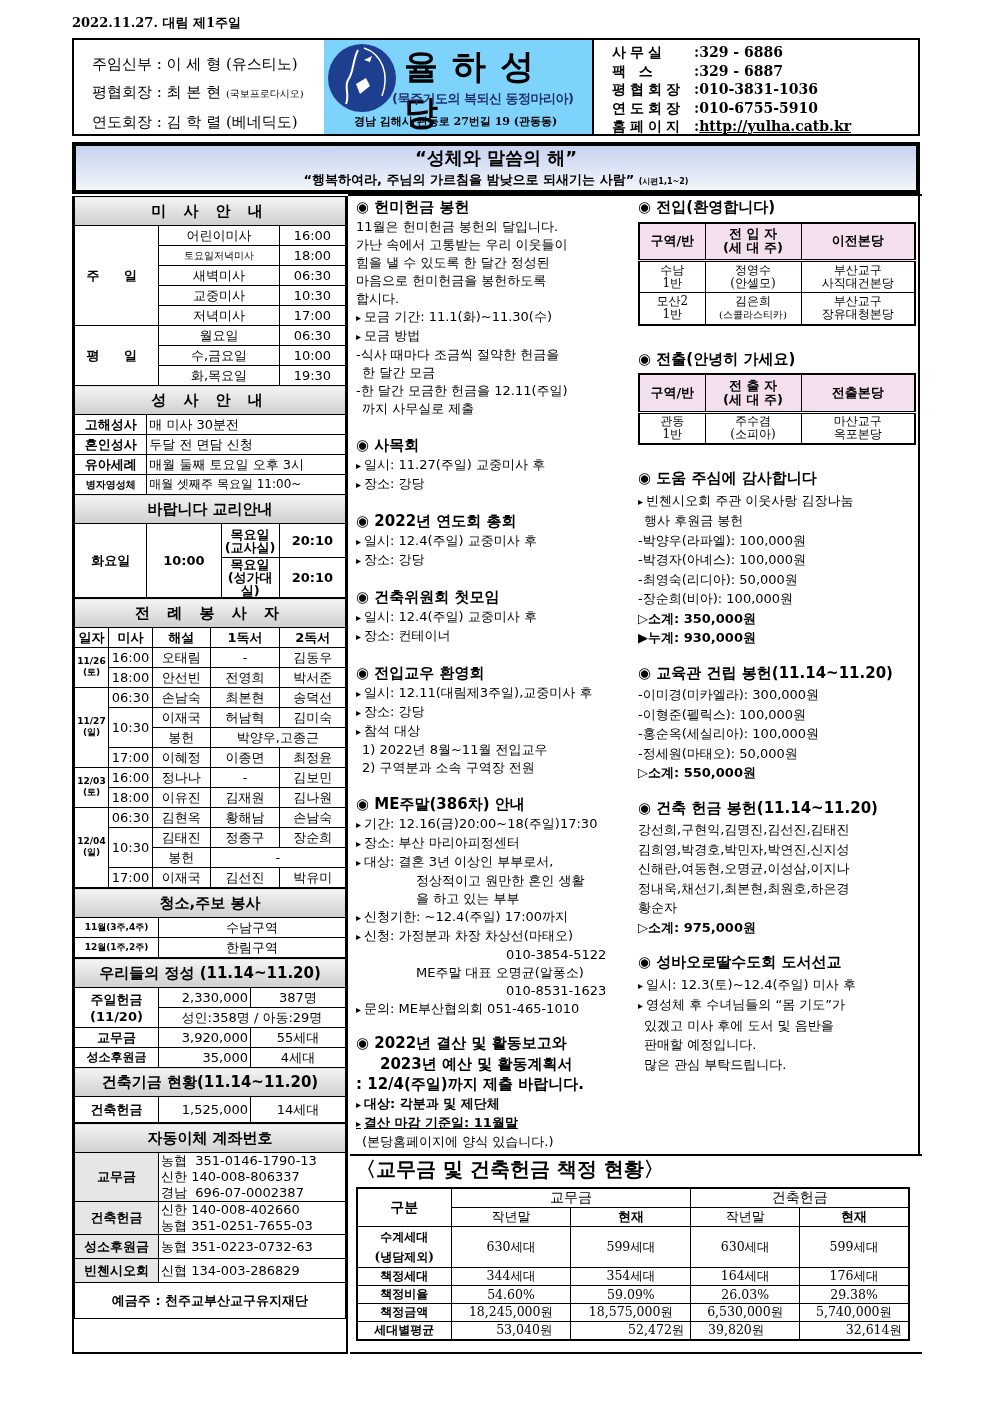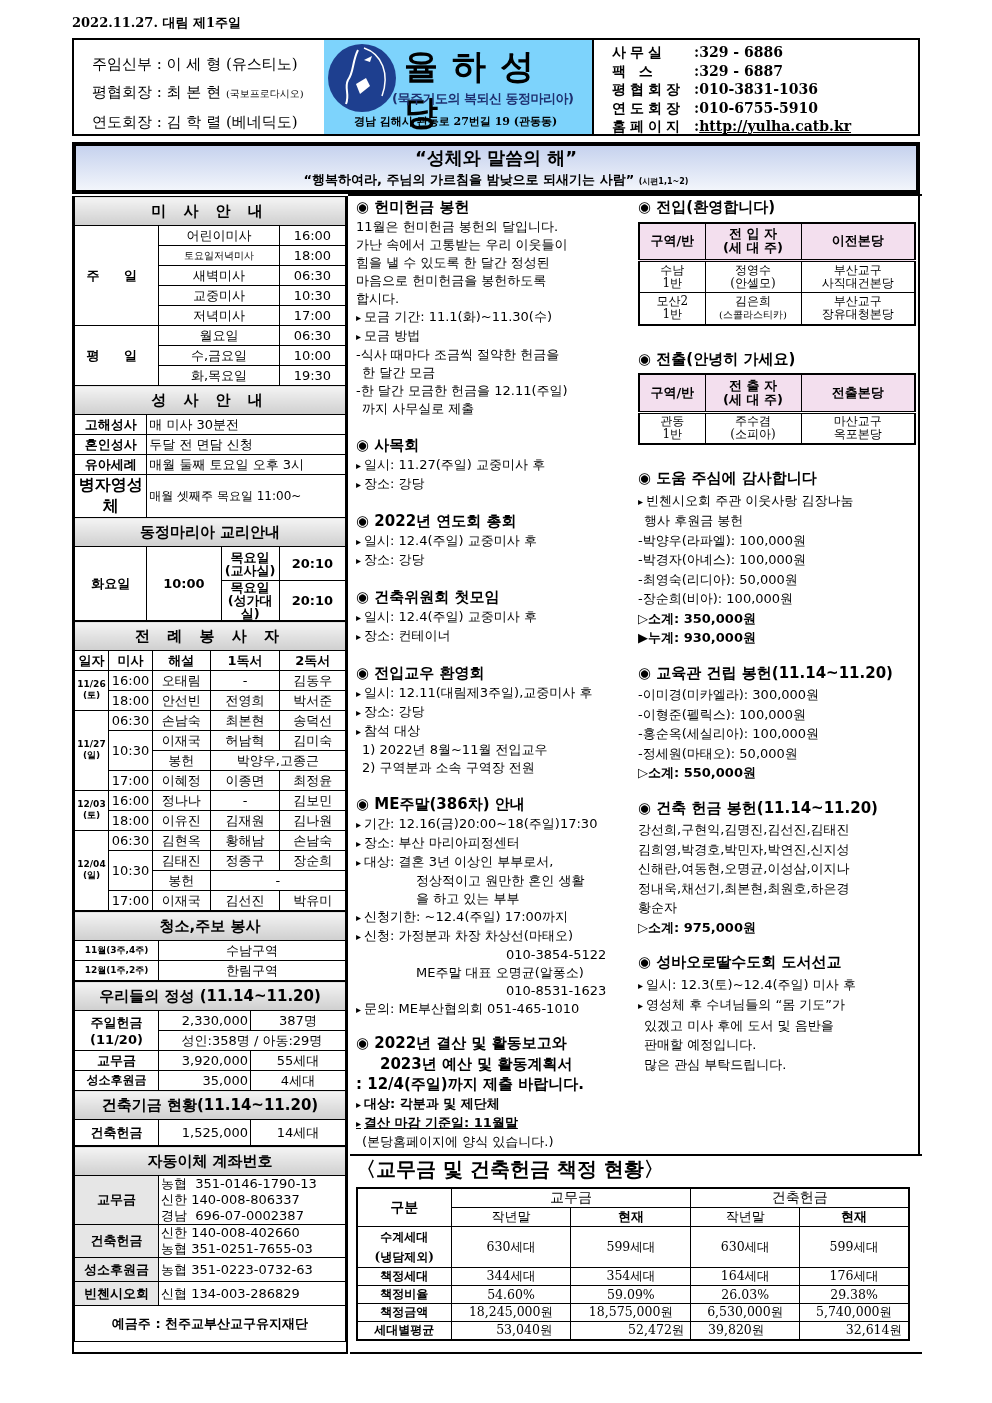--- a/index.html
+++ b/index.html
@@ -149,25 +149,25 @@
         </tr>
   <tr>
           <td class="bold">혼인성사</td>
           <td colspan="5" style="text-align:left">두달 전 면담 신청</td>
         </tr>
   <tr>
           <td class="bold">유아세례</td>
           <td colspan="5" style="text-align:left">매월 둘째 토요일 오후 3시</td>
         </tr>
   <tr>
-          <td class="bold" style="font-size:16px">병자영성체</td>
+          <td class="bold" style="font-size:10px">병자영성체</td>
           <td colspan="5" style="text-align:left;font-size:12px">매월 셋째주 목요일 11:00~</td>
         </tr>
   <tr>
-          <td colspan="6" class="sec" style="letter-spacing:0">동정마리아 교리안내</td>
+          <td colspan="6" class="sec" style="letter-spacing:0">바랍니다 교리안내</td>
         </tr>
   <tr>
           <td rowspan="2" class="bold">화요일</td>
           <td colspan="2" rowspan="2" class="bold">10:00</td>
           <td colspan="2" class="bold" style="height:34px;line-height:13px"><span>목요일</span><br><span>(교사실)</span></td>
           <td class="bold">20:10</td>
         </tr>
   <tr>
           <td colspan="2" class="bold" style="height:34px;line-height:13px"><span>목요일</span><br><span>(성가대실)</span></td>
           <td class="bold">20:10</td>

